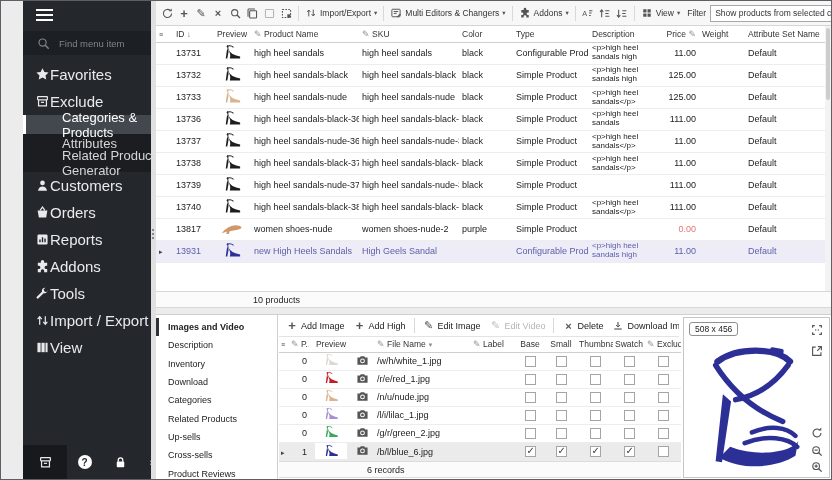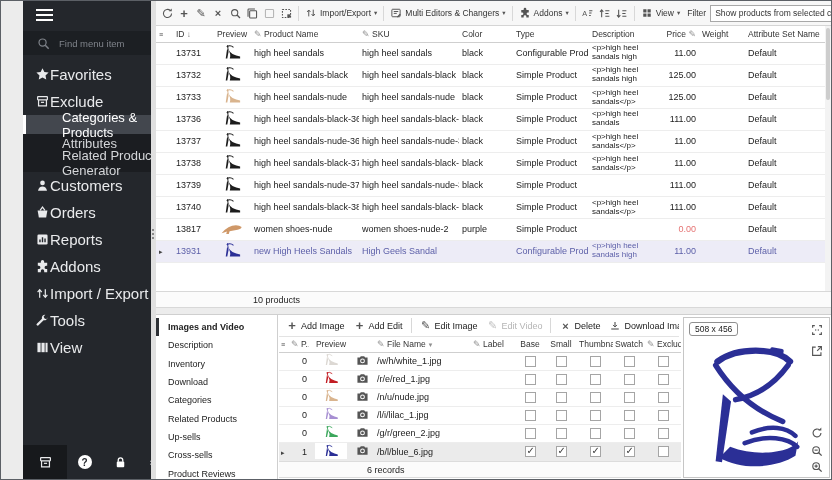--- a/index.html
+++ b/index.html
@@ -162,35 +162,35 @@
           <span class="ic">
             <svg viewBox="0 0 16 16" fill="none" stroke="currentColor" stroke-width="1.3">
               <path d="M6.2 4V2.9a1.7 1.7 0 0 1 3.6 0V4H13v3.3h-1.1a1.7 1.7 0 0 0 0 3.4H13V14H9.8v-1.3a1.7 1.7 0 0 0-3.6 0V14H3v-3.3h1.1a1.7 1.7 0 0 0 0-3.4H3V4z" fill="currentColor" stroke="none"></path>
             </svg>
           </span>
           <span>Addons</span>
         </div>
         <div class="sb-item">
           <span class="ic">
             <svg viewBox="0 0 16 16" fill="none" stroke="currentColor" stroke-width="1.3">
+              <path d="M13.4 4.6a3.3 3.3 0 0 1-4.2 3.1L4 12.9a1.3 1.3 0 1 1-1.8-1.8L7.4 6A3.3 3.3 0 0 1 11 1.9L9.2 3.7l.9 2.1 2.1.9z" fill="currentColor" stroke="none"></path>
+            </svg>
+          </span>
+          <span>Tools</span>
+        </div>
+        <div class="sb-item">
+          <span class="ic">
+            <svg viewBox="0 0 16 16" fill="none" stroke="currentColor" stroke-width="1.3">
               <path d="M5 12.5V4.3"></path>
               <path d="M2.8 6.6L5 4l2.2 2.6"></path>
               <path d="M11 3.5v8.2"></path>
               <path d="M8.8 9.4l2.2 2.6 2.2-2.6"></path>
             </svg>
           </span>
           <span>Import / Export</span>
-        </div>
-        <div class="sb-item">
-          <span class="ic">
-            <svg viewBox="0 0 16 16" fill="none" stroke="currentColor" stroke-width="1.3">
-              <path d="M13.4 4.6a3.3 3.3 0 0 1-4.2 3.1L4 12.9a1.3 1.3 0 1 1-1.8-1.8L7.4 6A3.3 3.3 0 0 1 11 1.9L9.2 3.7l.9 2.1 2.1.9z" fill="currentColor" stroke="none"></path>
-            </svg>
-          </span>
-          <span>Tools</span>
         </div>
         <div class="sb-item">
           <span class="ic">
             <svg viewBox="0 0 16 16" fill="none" stroke="currentColor" stroke-width="1.3">
               <g fill="currentColor" stroke="none">
                 <rect x="2.6" y="3" width="3.4" height="10"></rect>
                 <rect x="6.9" y="3" width="3.4" height="10"></rect>
                 <rect x="11.2" y="3" width="2.2" height="10"></rect>
               </g>
             </svg>
@@ -604,21 +604,21 @@
             <span>Product Reviews</span>
           </div>
         </div>
       <div id="itb">
           <span class="ibtn">
             <span class="ic glyph-green">+</span>
             <span>Add Image</span>
           </span>
           <span class="ibtn">
             <span class="ic glyph-green">+</span>
-            <span>Add Edit</span>
+            <span>Add High</span>
           </span>
           <span class="tsep"></span>
           <span class="ibtn">
             <span class="ic glyph-pen">✎</span>
             <span>Edit Image</span>
           </span>
           <span class="ibtn disabled">
             <span class="ic glyph-pen">✎</span>
             <span>Edit Video</span>
           </span>

